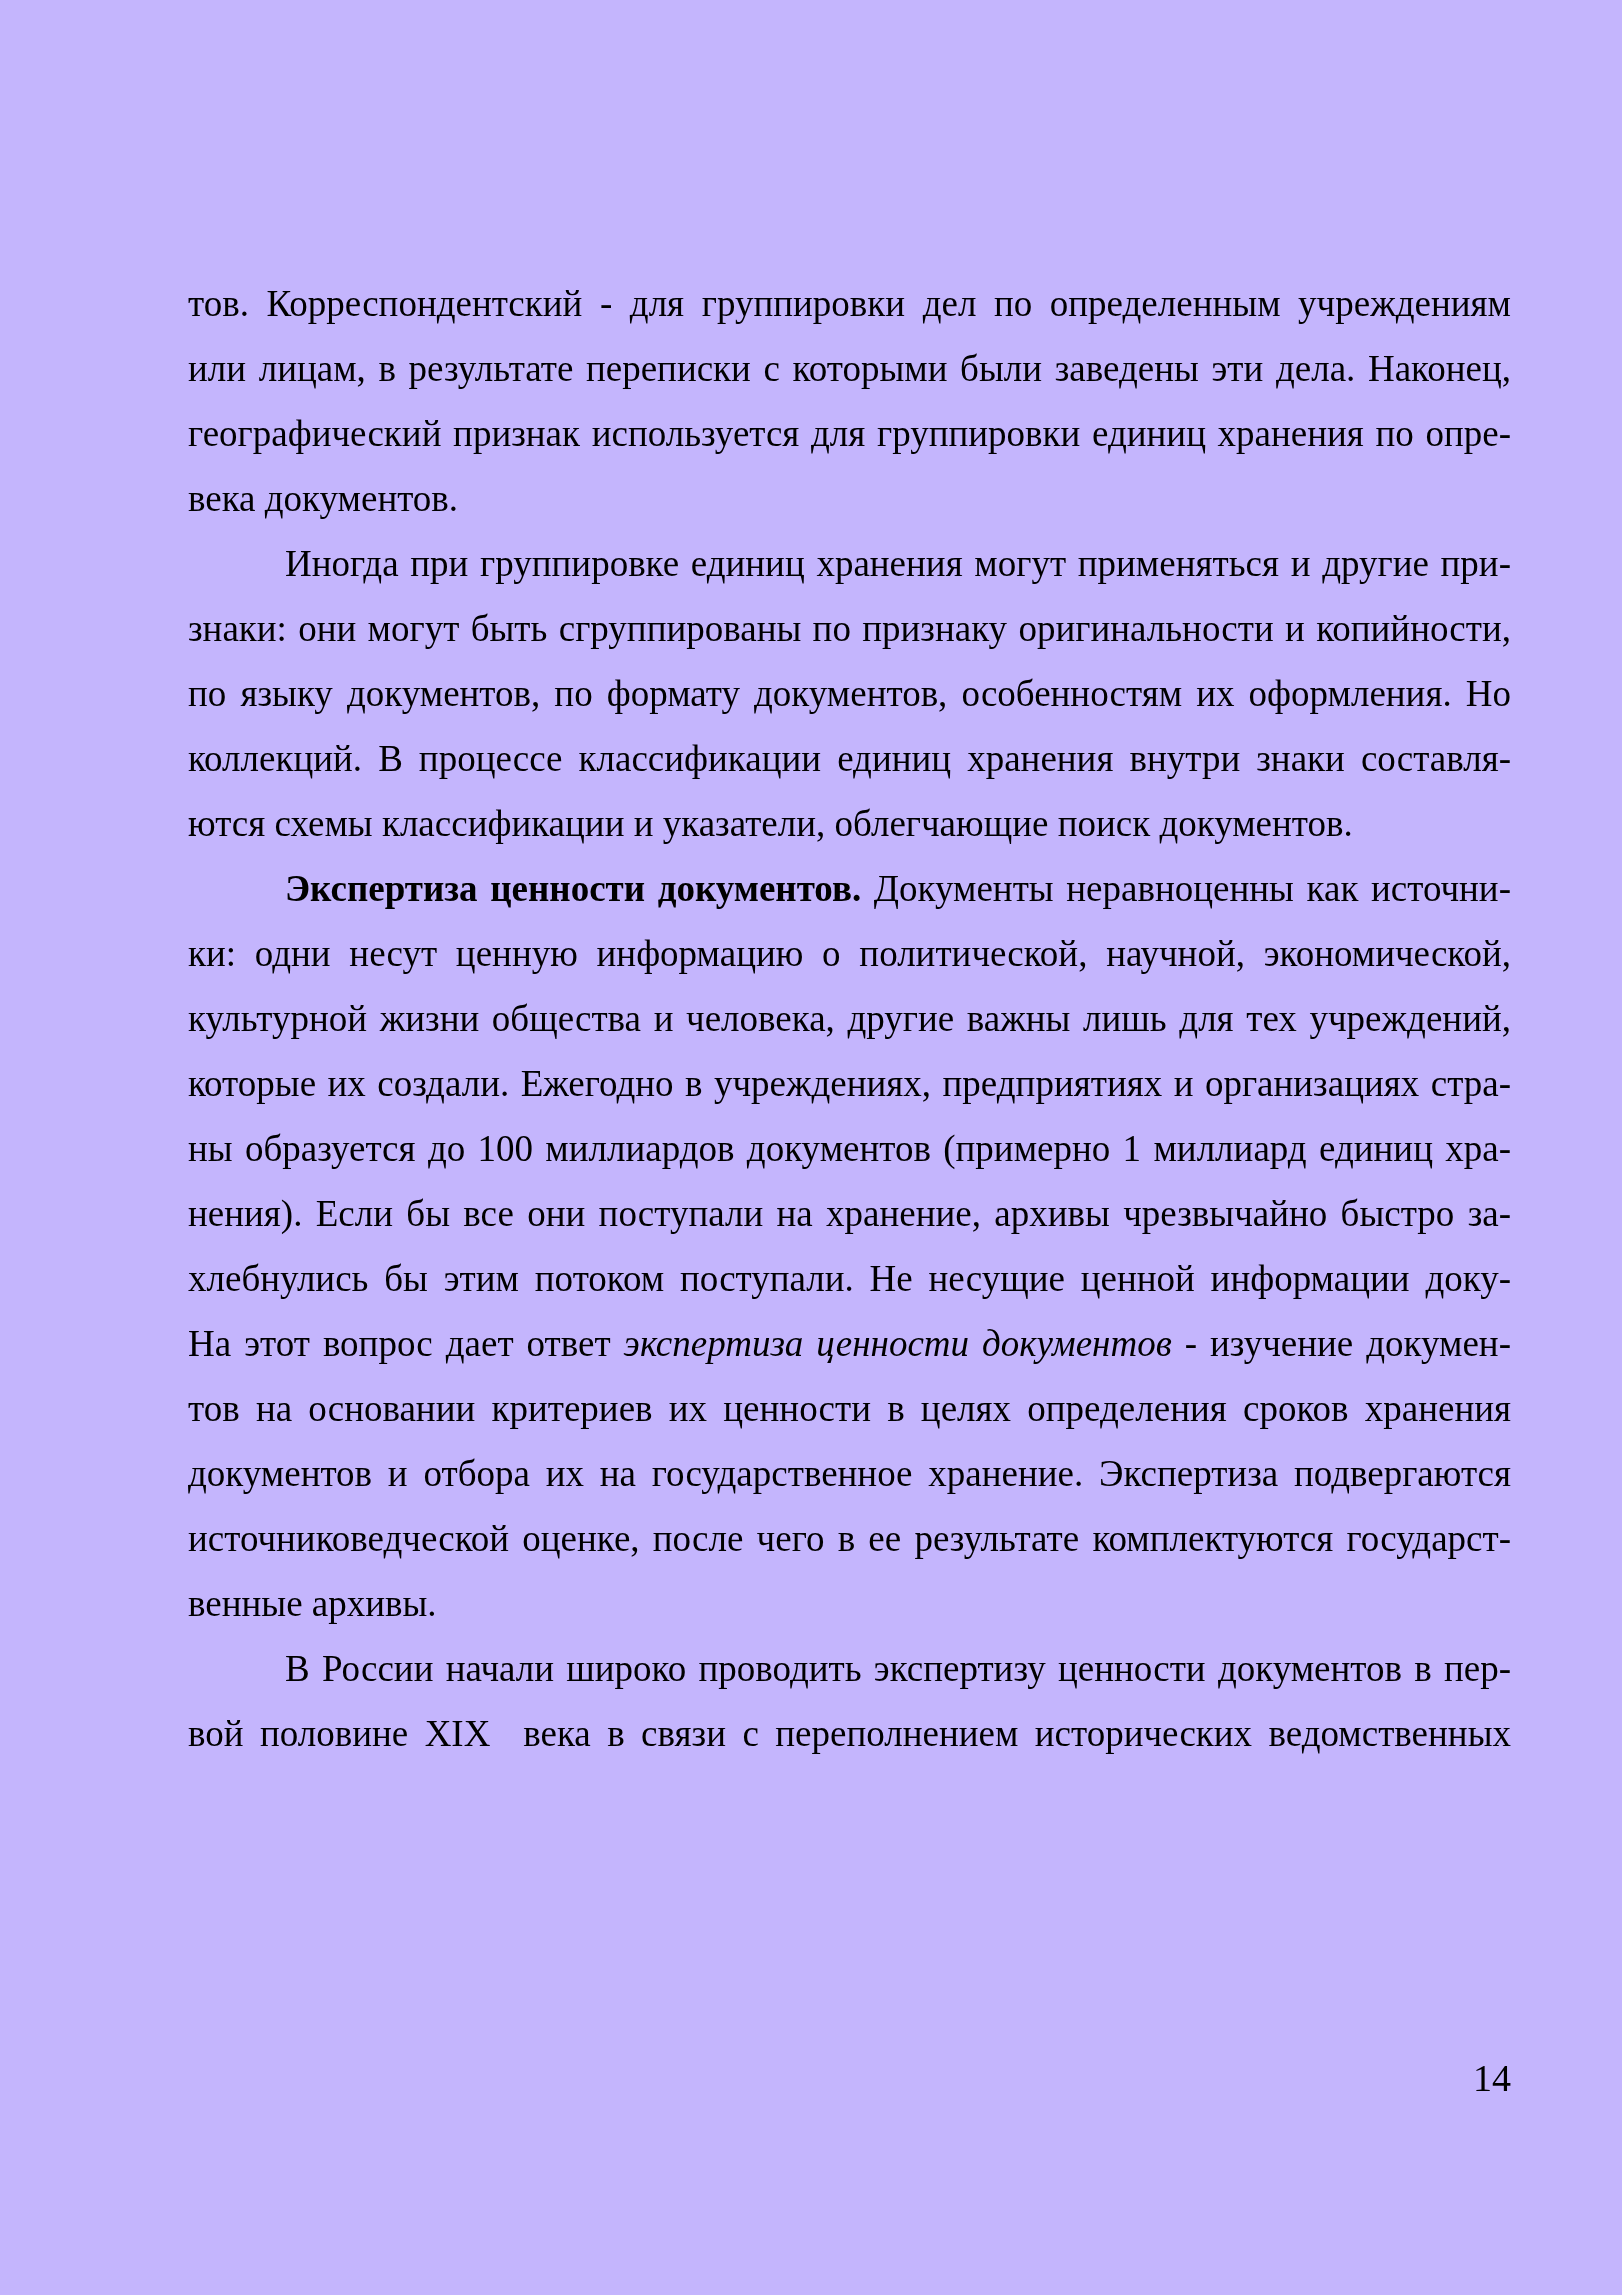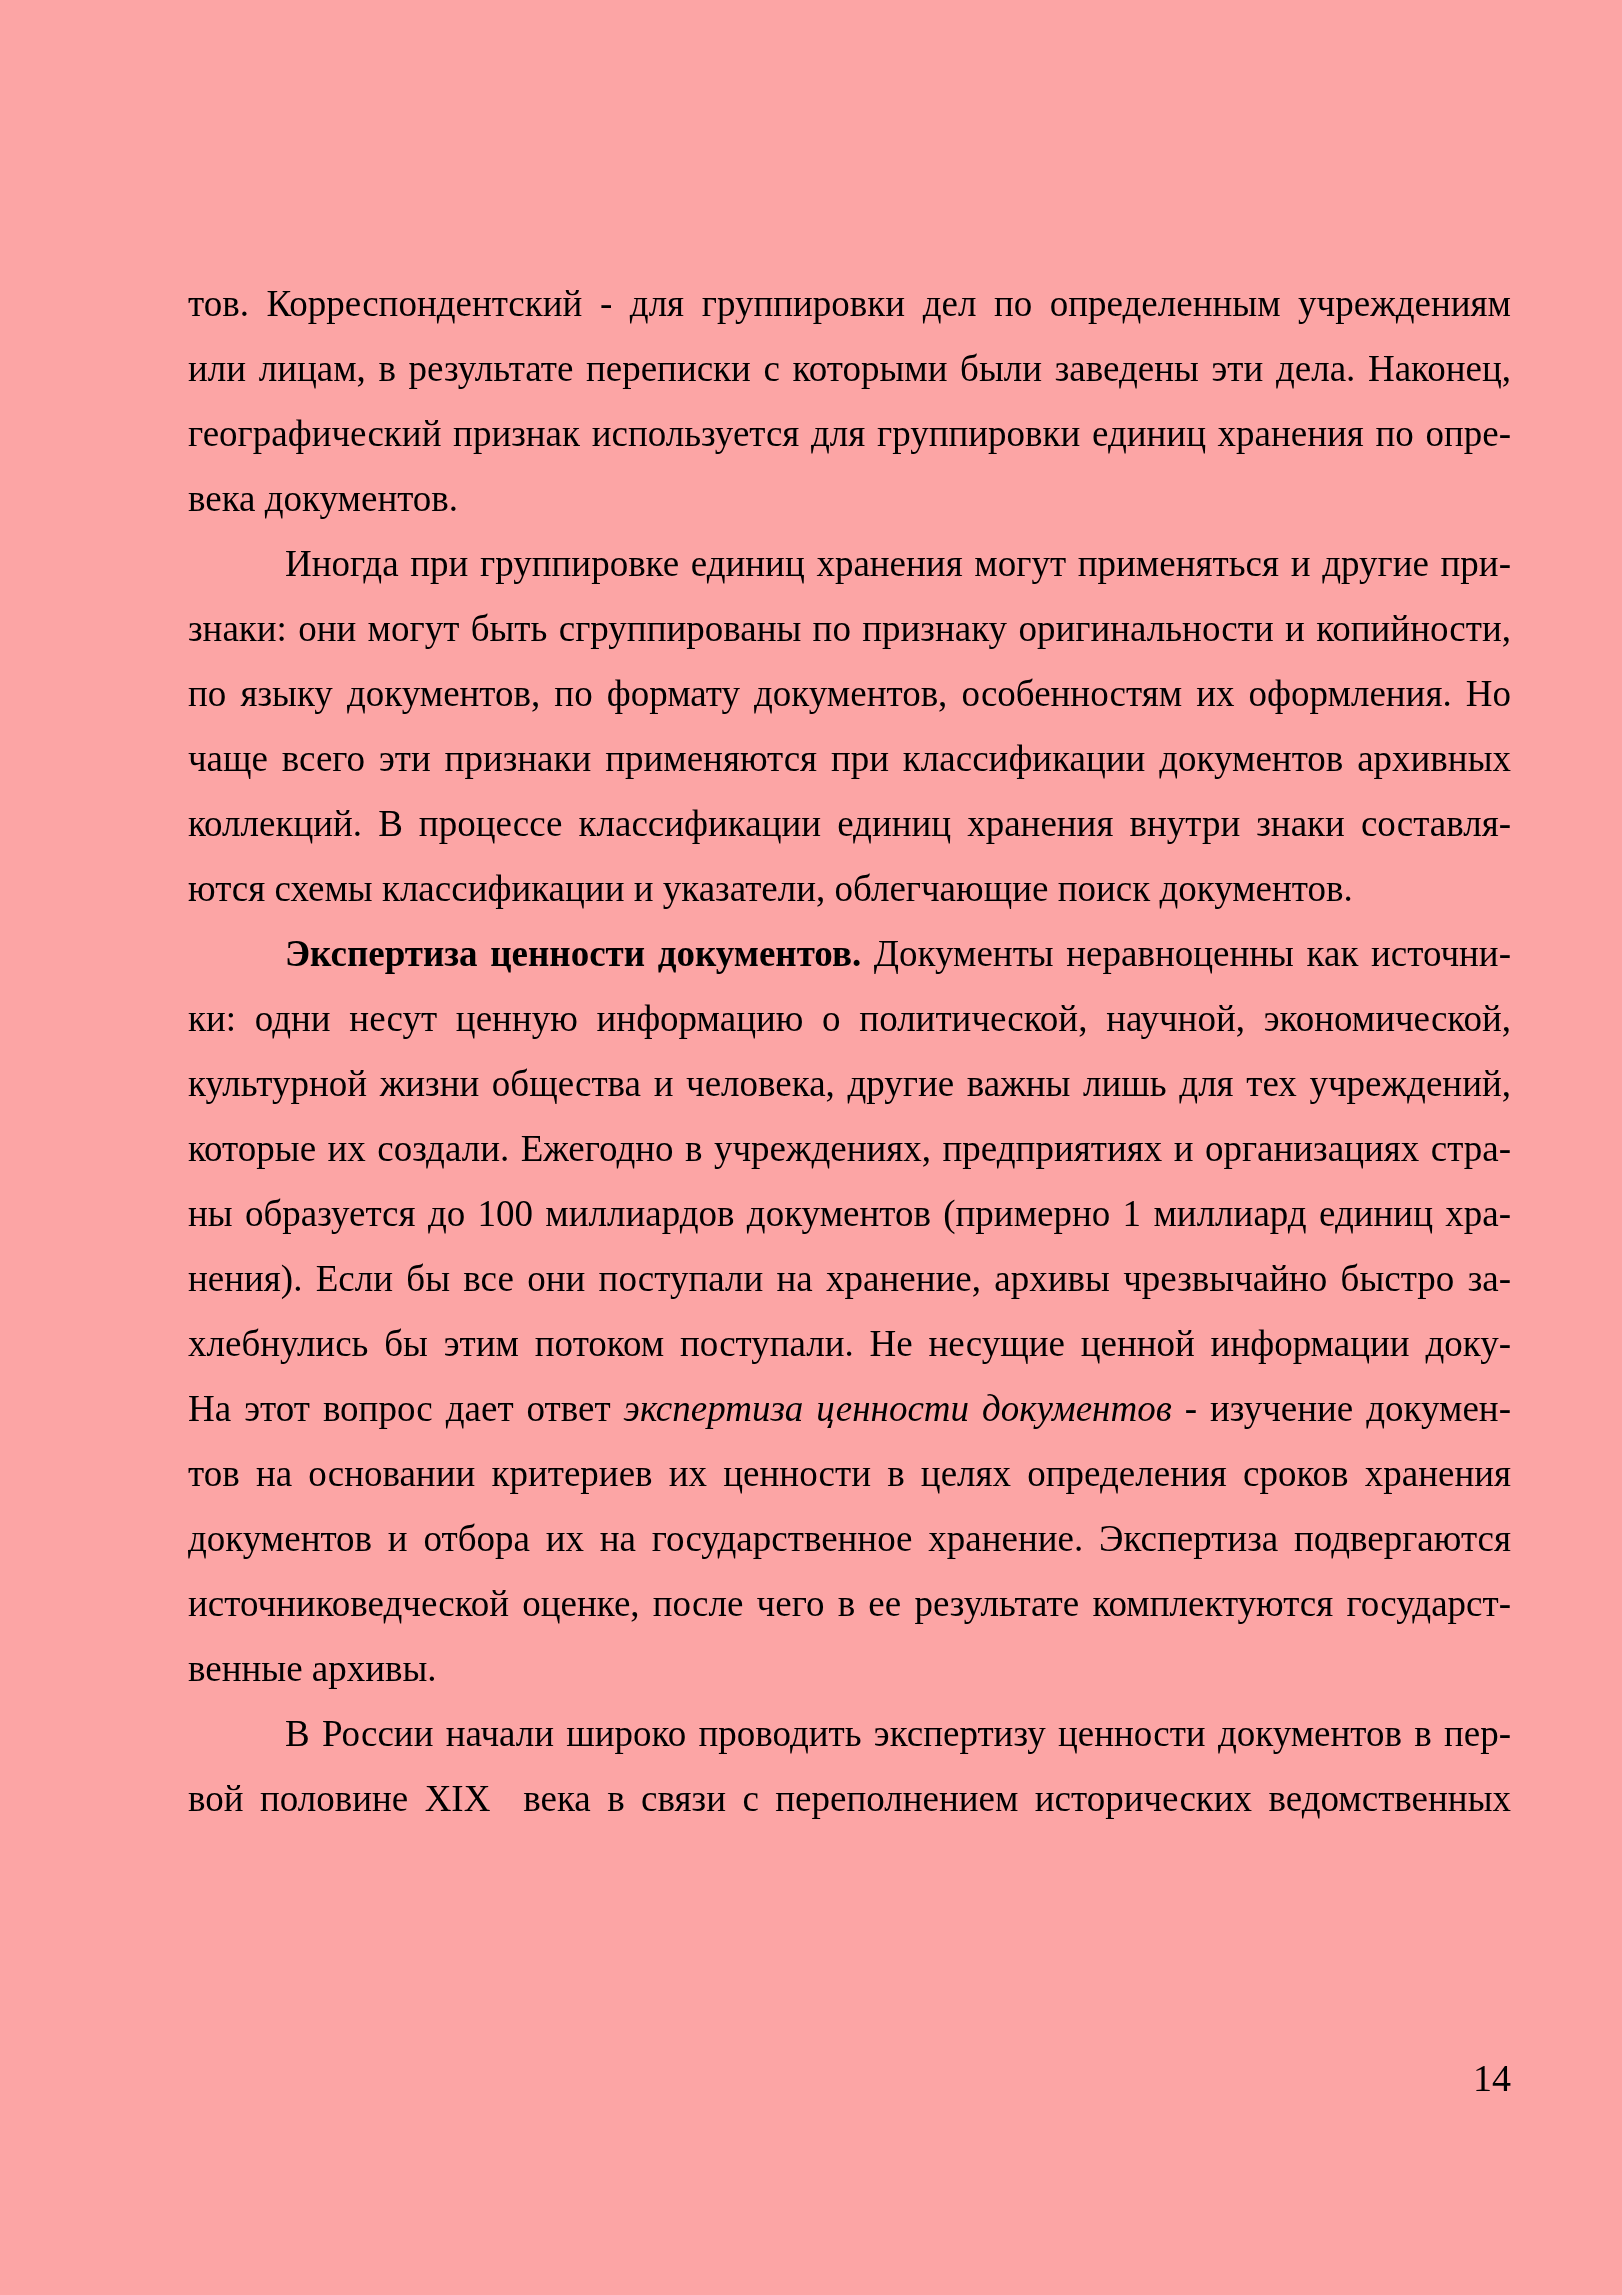--- a/index.html
+++ b/index.html
@@ -1,20 +1,20 @@
 <!DOCTYPE html>
 <html lang="ru" style="font-size:10.5px"><head>
 <meta charset="utf-8">
 <style>
   html, body { margin: 0; padding: 0; background: #e9e9e9; }
   .page {
     position: relative;
     width: 1622px;
     height: 2295px;
-    background: #fca5a5;
+    background: #c4b5fd;
     overflow: hidden;
     font-family: "Liberation Serif", "DejaVu Serif", serif;
     color: #000000;
   }
   .text-block {
     position: absolute;
     left: 188px;
     top: 271px;
     width: 1323px;
     font-size: 37px;
@@ -47,21 +47,20 @@
 
 <div class="page">
   <main class="text-block">
       <div class="line"><span class="seg-n">тов. Корреспондентский - для группировки дел по определенным учреждениям</span></div>
       <div class="line"><span class="seg-n">или лицам, в результате переписки с которыми были заведены эти дела. Наконец,</span></div>
       <div class="line"><span class="seg-n">географический признак используется для группировки единиц хранения по опре-</span></div>
       <div class="line last"><span class="seg-n">века документов.</span></div>
       <div class="line indent"><span class="seg-n">Иногда при группировке единиц хранения могут применяться и другие при-</span></div>
       <div class="line"><span class="seg-n">знаки: они могут быть сгруппированы по признаку оригинальности и копийности,</span></div>
       <div class="line"><span class="seg-n">по языку документов, по формату документов, особенностям их оформления. Но</span></div>
-      <div class="line"><span class="seg-n">чаще всего эти признаки применяются при классификации документов архивных</span></div>
       <div class="line"><span class="seg-n">коллекций. В процессе классификации единиц хранения внутри знаки составля-</span></div>
       <div class="line last"><span class="seg-n">ются схемы классификации и указатели, облегчающие поиск документов.</span></div>
       <div class="line indent"><span class="seg-b">Экспертиза ценности документов.</span><span class="seg-n"> Документы неравноценны как источни-</span></div>
       <div class="line"><span class="seg-n">ки: одни несут ценную информацию о политической, научной, экономической,</span></div>
       <div class="line"><span class="seg-n">культурной жизни общества и человека, другие важны лишь для тех учреждений,</span></div>
       <div class="line"><span class="seg-n">которые их создали. Ежегодно в учреждениях, предприятиях и организациях стра-</span></div>
       <div class="line"><span class="seg-n">ны образуется до 100 миллиардов документов (примерно 1 миллиард единиц хра-</span></div>
       <div class="line"><span class="seg-n">нения). Если бы все они поступали на хранение, архивы чрезвычайно быстро за-</span></div>
       <div class="line"><span class="seg-n">хлебнулись бы этим потоком поступали. Не несущие ценной информации доку-</span></div>
       <div class="line"><span class="seg-n">На этот вопрос дает ответ </span><span class="seg-i">экспертиза ценности документов</span><span class="seg-n"> - изучение докумен-</span></div>

